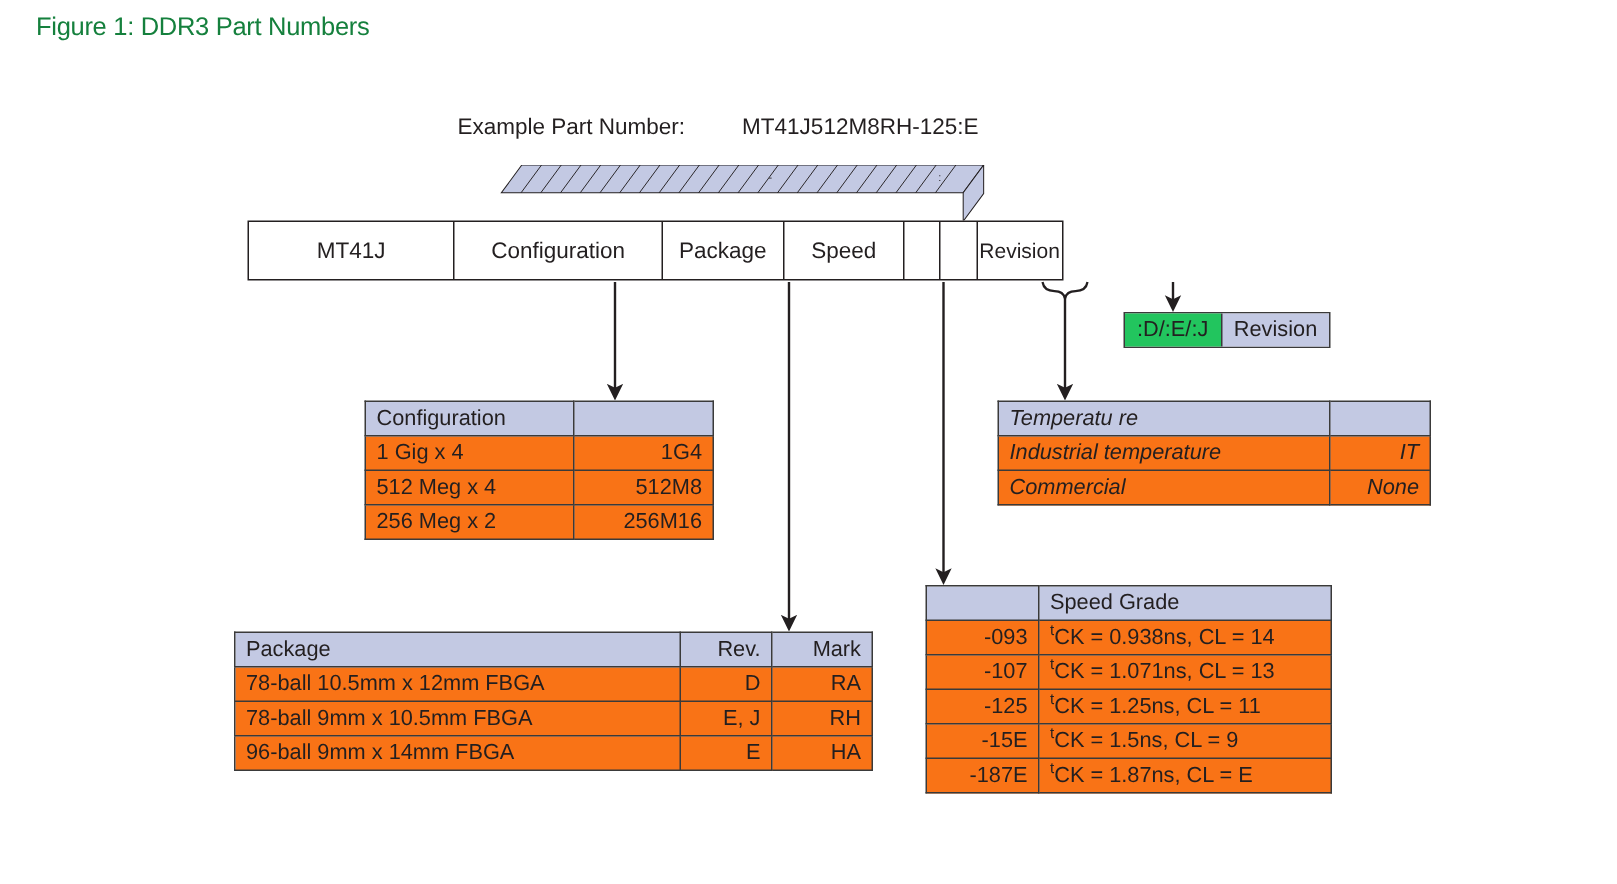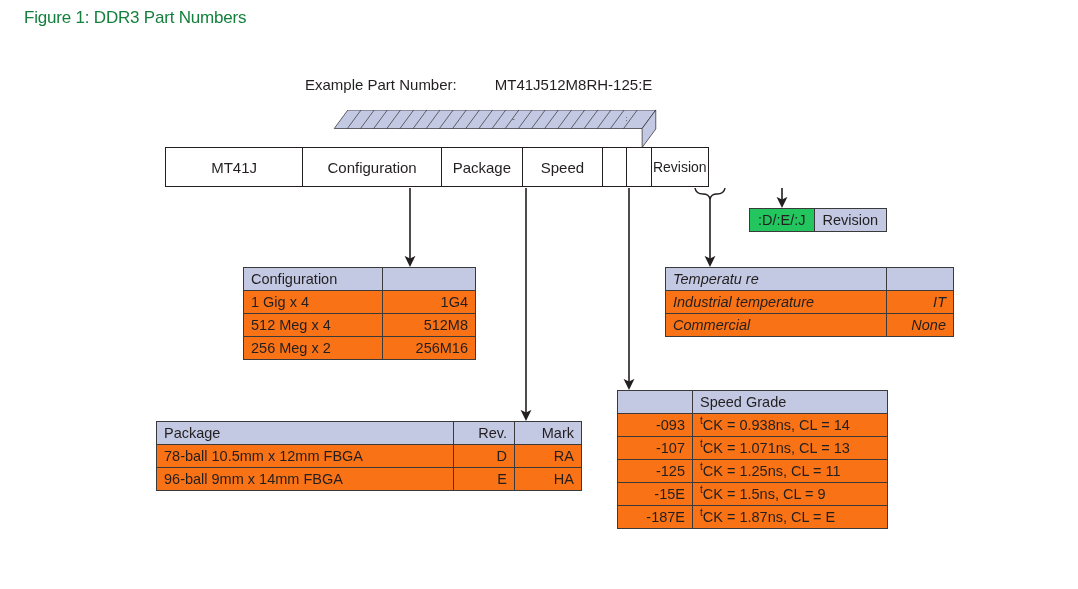--- a/index.html
+++ b/index.html
@@ -262,20 +262,25 @@
     <td class="hdr" style="width:282px">Package</td>
     <td class="hdr ctr" style="width:46px">Rev.</td>
     <td class="hdr ctr" style="width:52px">Mark</td>
   </tr>
   <tr>
     <td>78-ball 10.5mm x 12mm FBGA</td>
     <td class="ctr">D</td>
     <td class="ctr">RA</td>
   </tr>
   <tr>
+    <td>78-ball 9mm x 10.5mm FBGA</td>
+    <td class="ctr">E, J</td>
+    <td class="ctr">RH</td>
+  </tr>
+  <tr>
     <td>96-ball 9mm x 14mm FBGA</td>
     <td class="ctr">E</td>
     <td class="ctr">HA</td>
   </tr>
 </tbody>
   </table>
 
 <table class="dtable" id="speed-table">
   <tbody>
       <tr>

